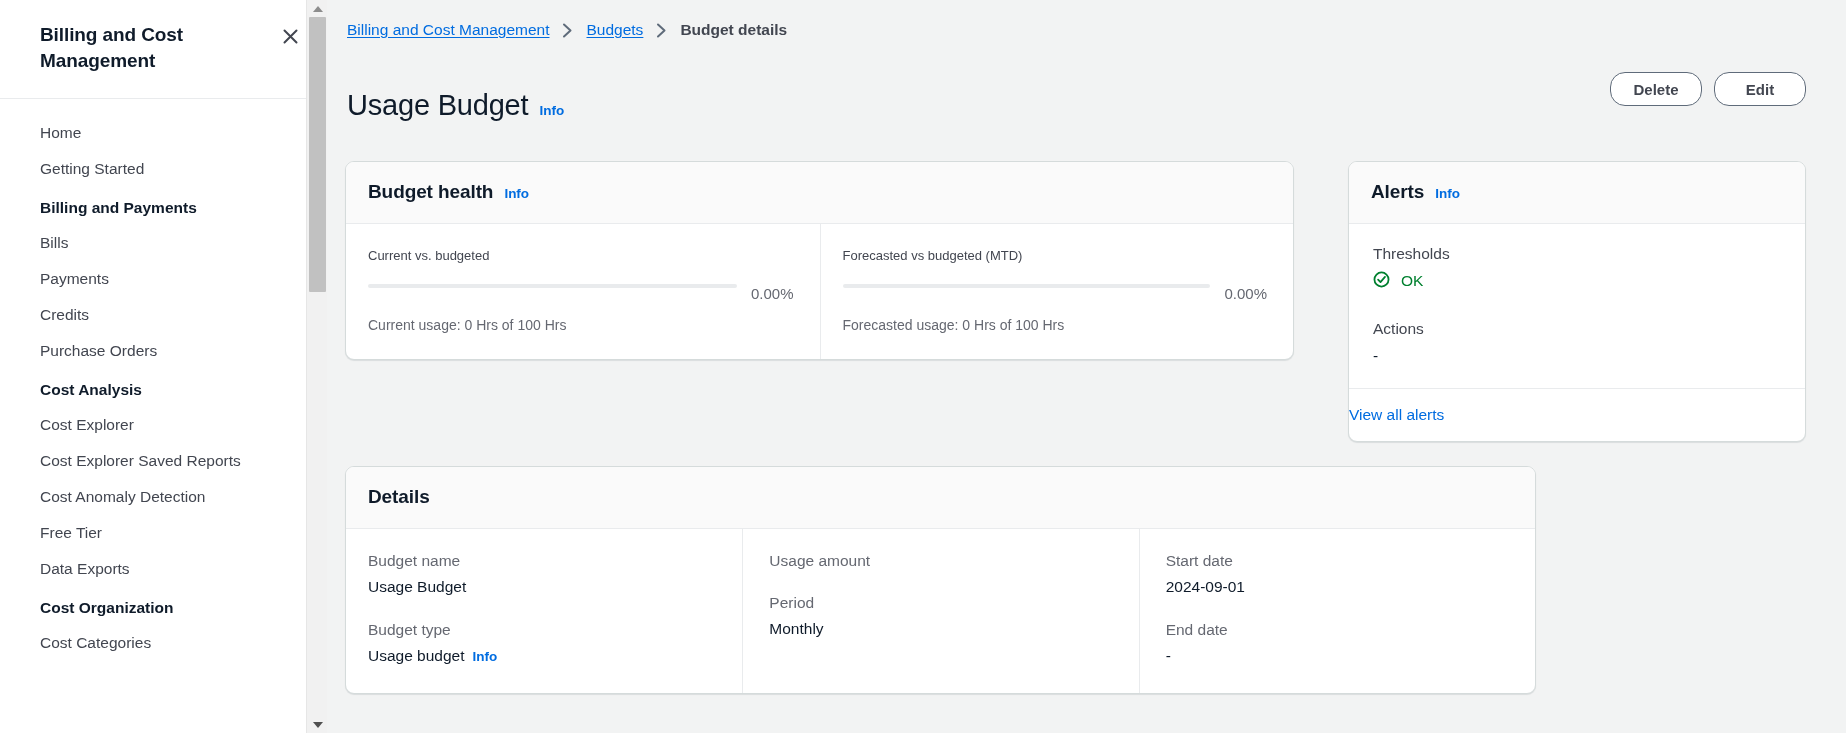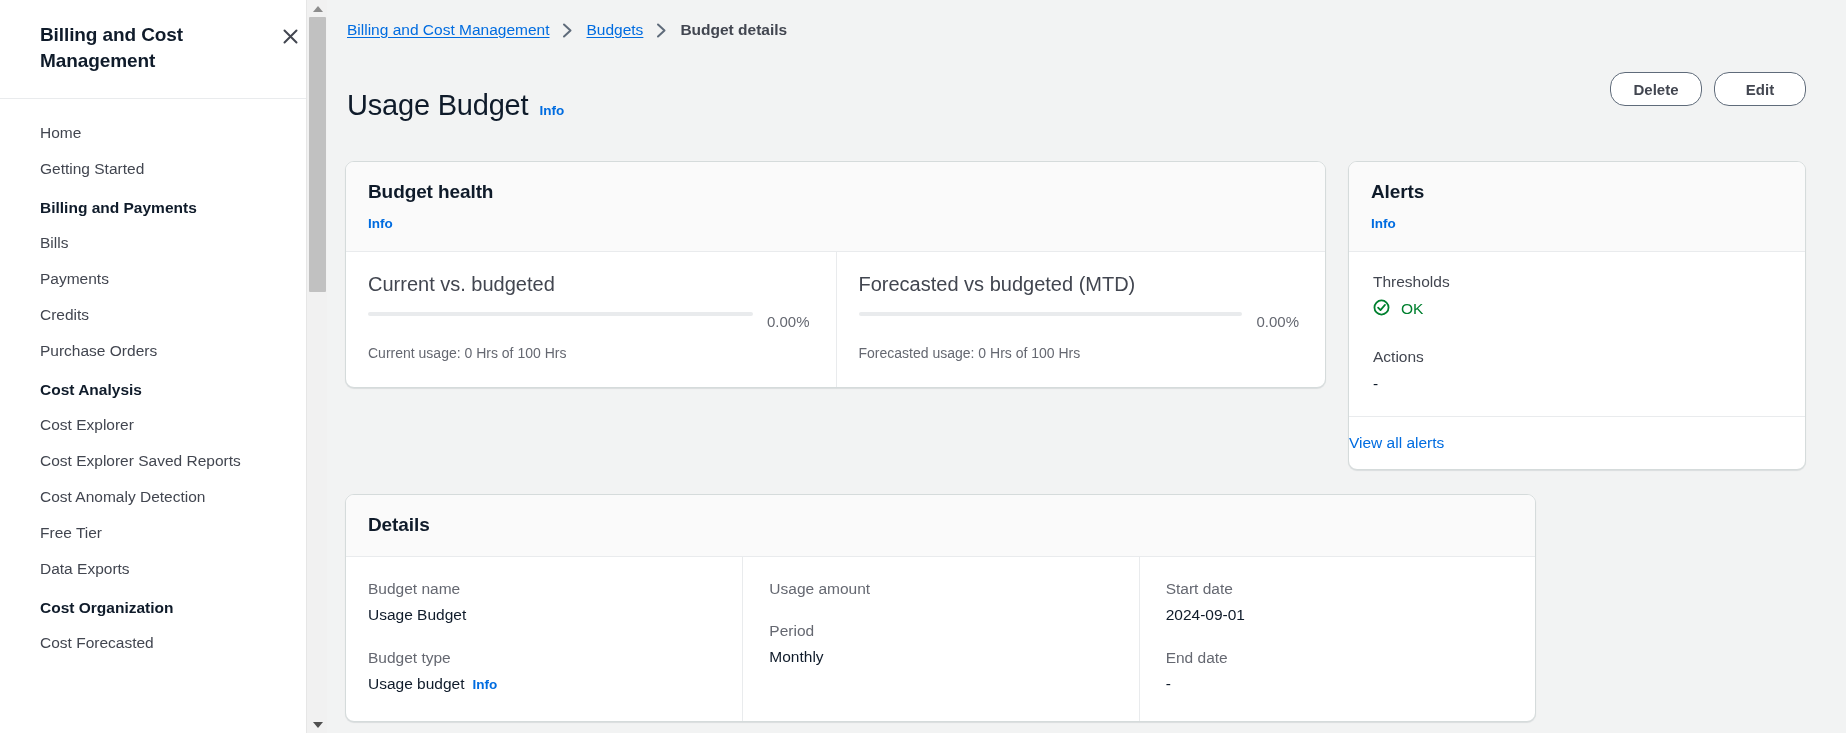--- a/index.html
+++ b/index.html
@@ -199,40 +199,39 @@
     overflow: hidden;
   }
   .card-header {
     background: #fafafa;
     border-bottom: 1px solid #e9ebed;
     padding: 18px 22px;
     display: flex;
     align-items: baseline;
     gap: 11px;
     min-height: 62px;
-    flex-direction: column;
   }
   .card-title {
     font-size: 19px;
     line-height: 24px;
     font-weight: 700;
     color: #0f1b2a;
     letter-spacing: -0.1px;
   }
 
   
   .bh-card { flex: 1 1 auto; width: 935px; }
   .bh-body { display: flex; padding: 0; }
   .bh-col {
     flex: 1 1 50%;
     padding: 22px 26px 24px 22px;
   }
   .bh-col + .bh-col { border-left: 1px solid #e9ebed; }
   .bh-label {
-    font-size: 20px;
+    font-size: 13px;
     line-height: 20px;
     color: #424650;
     margin-bottom: 18px;
   }
   .bh-progress-row { display: flex; align-items: flex-start; gap: 14px; margin-bottom: 11px; }
   .bh-track {
     flex: 1 1 auto;
     height: 4px;
     background: #e9ebed;
     border-radius: 2px;
@@ -251,21 +250,21 @@
     white-space: nowrap;
     flex: 0 0 auto;
   }
   .bh-sub {
     font-size: 14px;
     line-height: 20px;
     color: #656871;
   }
 
   
-  .alerts-card { flex: 0 0 458px; width: 458px; }
+  .alerts-card { flex: 0 0 458px; width: 458px; margin-left: 32px; }
   .alerts-body { padding: 20px 24px 22px 24px; }
   .al-label {
     font-size: 15.5px;
     line-height: 20px;
     color: #424650;
     margin-bottom: 7px;
   }
   .al-status {
     display: flex;
     align-items: center;
@@ -347,21 +346,21 @@
       <div class="nav-item">Payments</div>
       <div class="nav-item">Credits</div>
       <div class="nav-item">Purchase Orders</div>
       <div class="nav-section">Cost Analysis</div>
       <div class="nav-item">Cost Explorer</div>
       <div class="nav-item">Cost Explorer Saved Reports</div>
       <div class="nav-item">Cost Anomaly Detection</div>
       <div class="nav-item">Free Tier</div>
       <div class="nav-item">Data Exports</div>
       <div class="nav-section">Cost Organization</div>
-      <div class="nav-item">Cost Forecasted</div>
+      <div class="nav-item">Cost Categories</div>
     </nav>
 
     <div class="sb-scroll">
       <div class="sb-arrow up">
           <i></i>
         </div>
       <div class="sb-thumb"></div>
       <div class="sb-arrow down">
           <i></i>
         </div>

